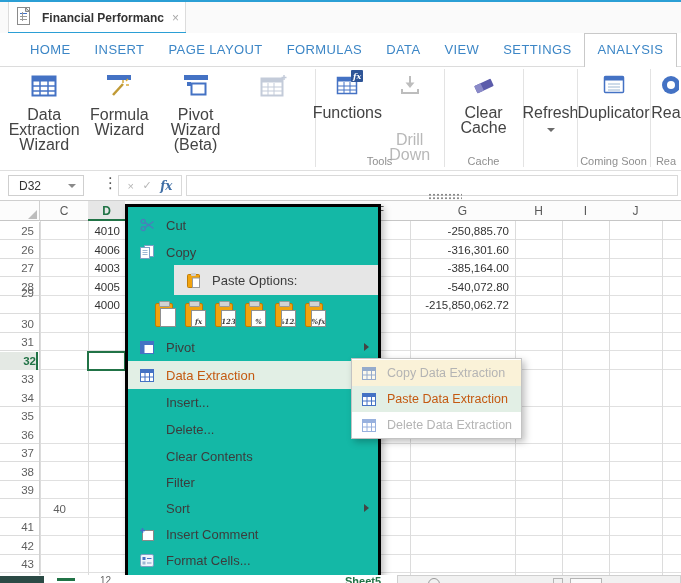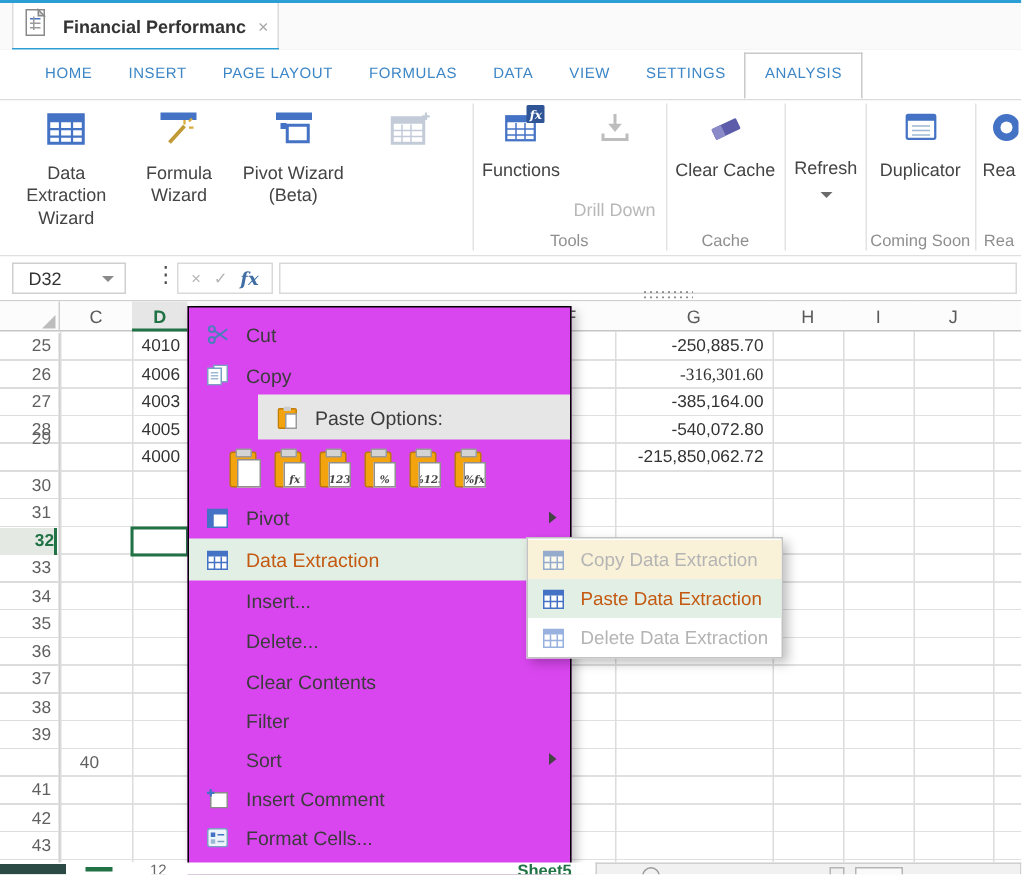--- a/index.html
+++ b/index.html
@@ -7,29 +7,29 @@
        font-family:"Liberation Sans","DejaVu Sans",sans-serif;color:#3b3b3b;-webkit-font-smoothing:antialiased;}
   
   .topline{position:absolute;left:0;top:0;width:681px;height:2px;background:#2b9fd5;}
   .tabstrip{position:absolute;left:0;top:2px;width:681px;height:31px;background:#fafafa;border-bottom:1px solid #d9d9d9;}
   .doctab{position:absolute;left:8px;top:0;width:178px;height:31px;background:#fff;border-left:1px solid #dcdcdc;border-right:1px solid #dcdcdc;display:flex;align-items:center;gap:8px;padding:0 6px;box-sizing:border-box;}
   .doctab .underline{position:absolute;left:-1px;right:-1px;bottom:-1px;height:2px;background:#2b9fd5;}
   .doctitle{font-size:12px;font-weight:bold;color:#333;white-space:nowrap;overflow:hidden;}
   .closex{margin-left:auto;color:#a9a9a9;font-size:12px;line-height:12px;cursor:default;}
   
   .ribbontabs{position:absolute;left:0;top:33px;width:681px;height:34px;background:#fff;border-bottom:1px solid #dcdcdc;display:flex;align-items:center;padding-left:18px;box-sizing:border-box;gap:0;}
-  .rtab{color:#3c86c6;font-size:10px;letter-spacing:.4px;padding:9px 12px;white-space:nowrap;}
+  .rtab{color:#3c86c6;font-size:13px;letter-spacing:.4px;padding:9px 12px;white-space:nowrap;}
   .rtab.active{border:1px solid #c9c9c9;border-bottom:1px solid #fff;background:#fff;position:relative;top:1px;padding:8px 13px 10px 13px;}
   
   .ribbon{position:absolute;left:0;top:67px;width:681px;height:103px;background:#fff;border-bottom:1px solid #dfdfdf;}
   .rgroup{position:absolute;top:0;height:102px;}
   .rdiv{position:absolute;top:2px;height:98px;border-left:1px solid #e3e3e3;}
   .rbtnrow{display:flex;justify-content:space-evenly;align-items:flex-start;height:100%;}
   .rbtn{display:flex;flex-direction:column;align-items:center;padding-top:7px;gap:5px;}
-  .rlabel{font-size:12px;line-height:15px;color:#444;text-align:center;}
+  .rlabel{font-size:16px;line-height:15px;color:#444;text-align:center;}
   .rbtn.disabled .rlabel{color:#b8b8b8;}
   .glabel{position:absolute;bottom:2px;left:0;width:100%;text-align:center;font-size:11px;color:#8f8f8f;}
   .fxwrap{position:relative;display:inline-block;}
   .fxbadge{position:absolute;right:-4px;top:-4px;background:#2f5597;color:#fff;font:italic bold 8px "DejaVu Serif",serif;padding:1px 2px;border-radius:1px;}
   .dropcaret{width:0;height:0;border-left:4px solid transparent;border-right:4px solid transparent;border-top:4px solid #6b6b6b;margin-top:3px;}
   
   .fbar{position:absolute;left:0;top:171px;width:681px;height:30px;background:#fff;border-bottom:1px solid #cfcfcf;display:flex;align-items:center;box-sizing:border-box;}
   .namebox{position:absolute;left:8px;top:4px;width:76px;height:21px;border:1px solid #cfcfcf;display:flex;align-items:center;font-size:12px;color:#333;padding-left:10px;box-sizing:border-box;}
   .nbcaret{position:absolute;right:7px;top:8px;width:0;height:0;border-left:4px solid transparent;border-right:4px solid transparent;border-top:4px solid #8a8a8a;}
   .vdots{position:absolute;left:103px;top:3px;font-size:15px;color:#555;letter-spacing:0;}
@@ -49,21 +49,21 @@
   .rowhdrs{position:absolute;left:0;top:21px;width:40px;height:354px;border-right:1px solid #d0d0d0;box-sizing:border-box;
            background-image:repeating-linear-gradient(to bottom, transparent 0 17.5px, #dcdcdc 17.5px 18.5px);}
   .rh{position:absolute;left:0;width:34px;height:18.5px;line-height:18.5px;text-align:right;font-size:11.5px;color:#5f5f5f;}
   .rh.sel{background:#e4e9e4;color:#217346;font-weight:bold;width:38px;border-right:2px solid #217346;box-sizing:border-box;}
   .gridbody{position:absolute;left:40px;top:21px;width:641px;height:354px;
             background-image:repeating-linear-gradient(to bottom, transparent 0 17.5px, #e0e0e0 17.5px 18.5px);}
   .vline{position:absolute;top:0;width:1px;height:374px;background:#dcdcdc;}
   .cellval{position:absolute;height:18.5px;line-height:18.5px;font-size:11.5px;color:#333;text-align:right;padding-right:4px;box-sizing:border-box;}
   .selbox{position:absolute;left:87px;top:371px;width:39px;height:20px;border:2px solid #217346;box-sizing:border-box;background:transparent;}
   
-  .ctxmenu{position:absolute;left:125px;top:204px;width:256px;height:379px;background:#d946ef;border:1px solid #000000;
+  .ctxmenu{position:absolute;left:125px;top:204px;width:256px;height:379px;background:#14b8a6;border:3px solid #000000;
            box-shadow:3px 3px 7px rgba(0,0,0,.25);box-sizing:border-box;z-index:10;padding-top:4px;overflow:hidden;}
   .mi{display:flex;align-items:center;position:relative;padding-left:9px;box-sizing:border-box;}
   .mic{width:20px;display:flex;justify-content:center;}
   .mil{margin-left:9px;font-size:13px;color:#3c3c3c;white-space:nowrap;}
   .mi.grayband{background:#e6e6e6;}
   .mi.hl{background:#e2efe5;}
   .mi.hl .mil{color:#c45911;}
   .marrow{position:absolute;right:9px;width:0;height:0;border-top:4px solid transparent;border-bottom:4px solid transparent;border-left:5px solid #444;}
   .pvrow{display:flex;align-items:center;gap:9px;padding-left:27px;box-sizing:border-box;}
   .pv{position:relative;width:21px;height:26px;}
@@ -323,21 +323,21 @@
       <div class="rh" style="top:333px;">43</div>
     </div>
 
     <div class="cellval" style="left:88px;top:21px;width:36px;">4010</div>
     <div class="cellval" style="left:88px;top:39.5px;width:36px;">4006</div>
     <div class="cellval" style="left:88px;top:58px;width:36px;">4003</div>
     <div class="cellval" style="left:88px;top:76.5px;width:36px;">4005</div>
     <div class="cellval" style="left:88px;top:95px;width:36px;">4000</div>
 
     <div class="cellval" style="left:411px;top:21px;width:102px;">-250,885.70</div>
-    <div class="cellval" style="left:411px;top:39.5px;width:102px;font-family:Liberation Serif, serif;">-316,301.60</div>
+    <div class="cellval" style="left:411px;top:39.5px;width:102px;">-316,301.60</div>
     <div class="cellval" style="left:411px;top:58px;width:102px;">-385,164.00</div>
     <div class="cellval" style="left:411px;top:76.5px;width:102px;">-540,072.80</div>
     <div class="cellval" style="left:411px;top:95px;width:102px;">-215,850,062.72</div>
 
     <div class="selbox" style="top:150px;"></div>
   </div>
 
   <div class="ctxmenu">
     <div class="mi" style="height:28px;">
       <span class="mic">

